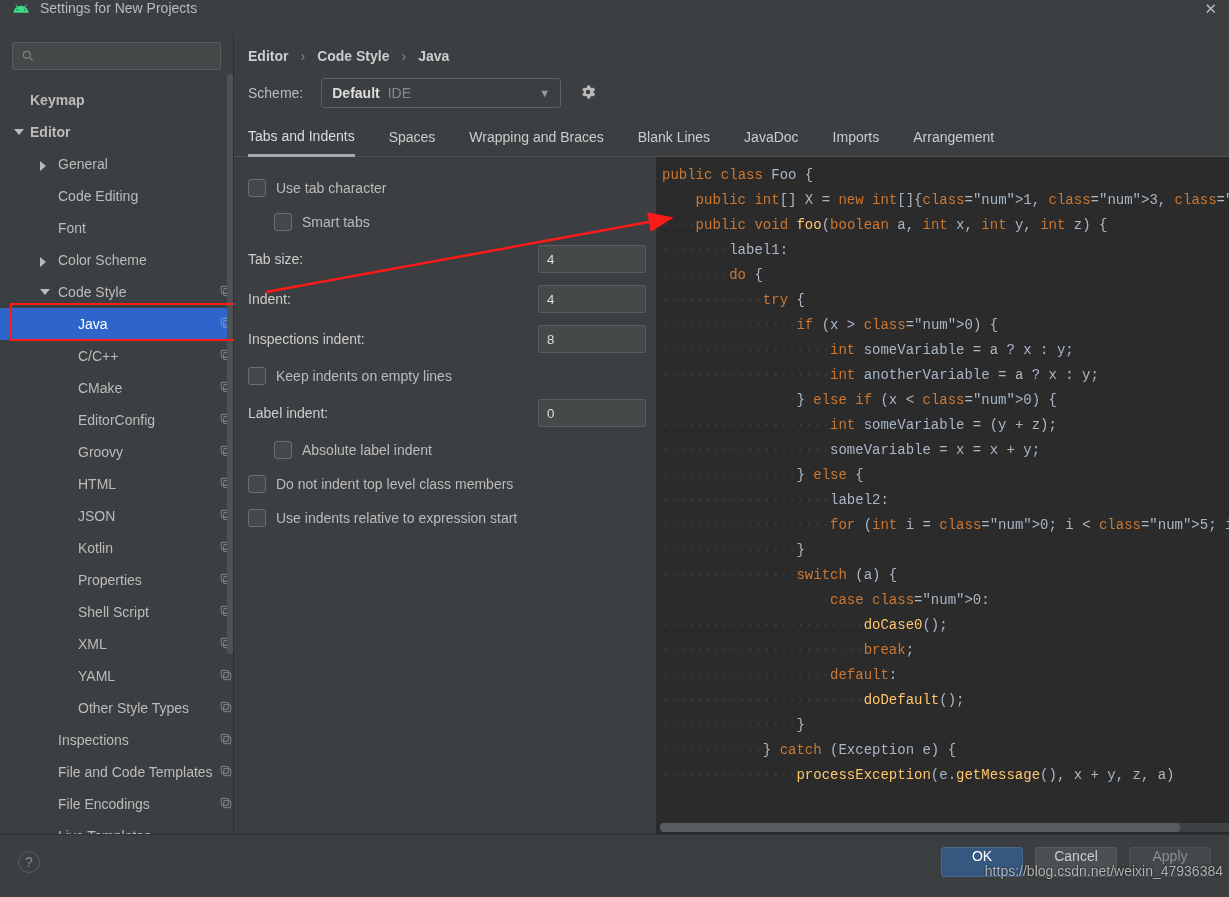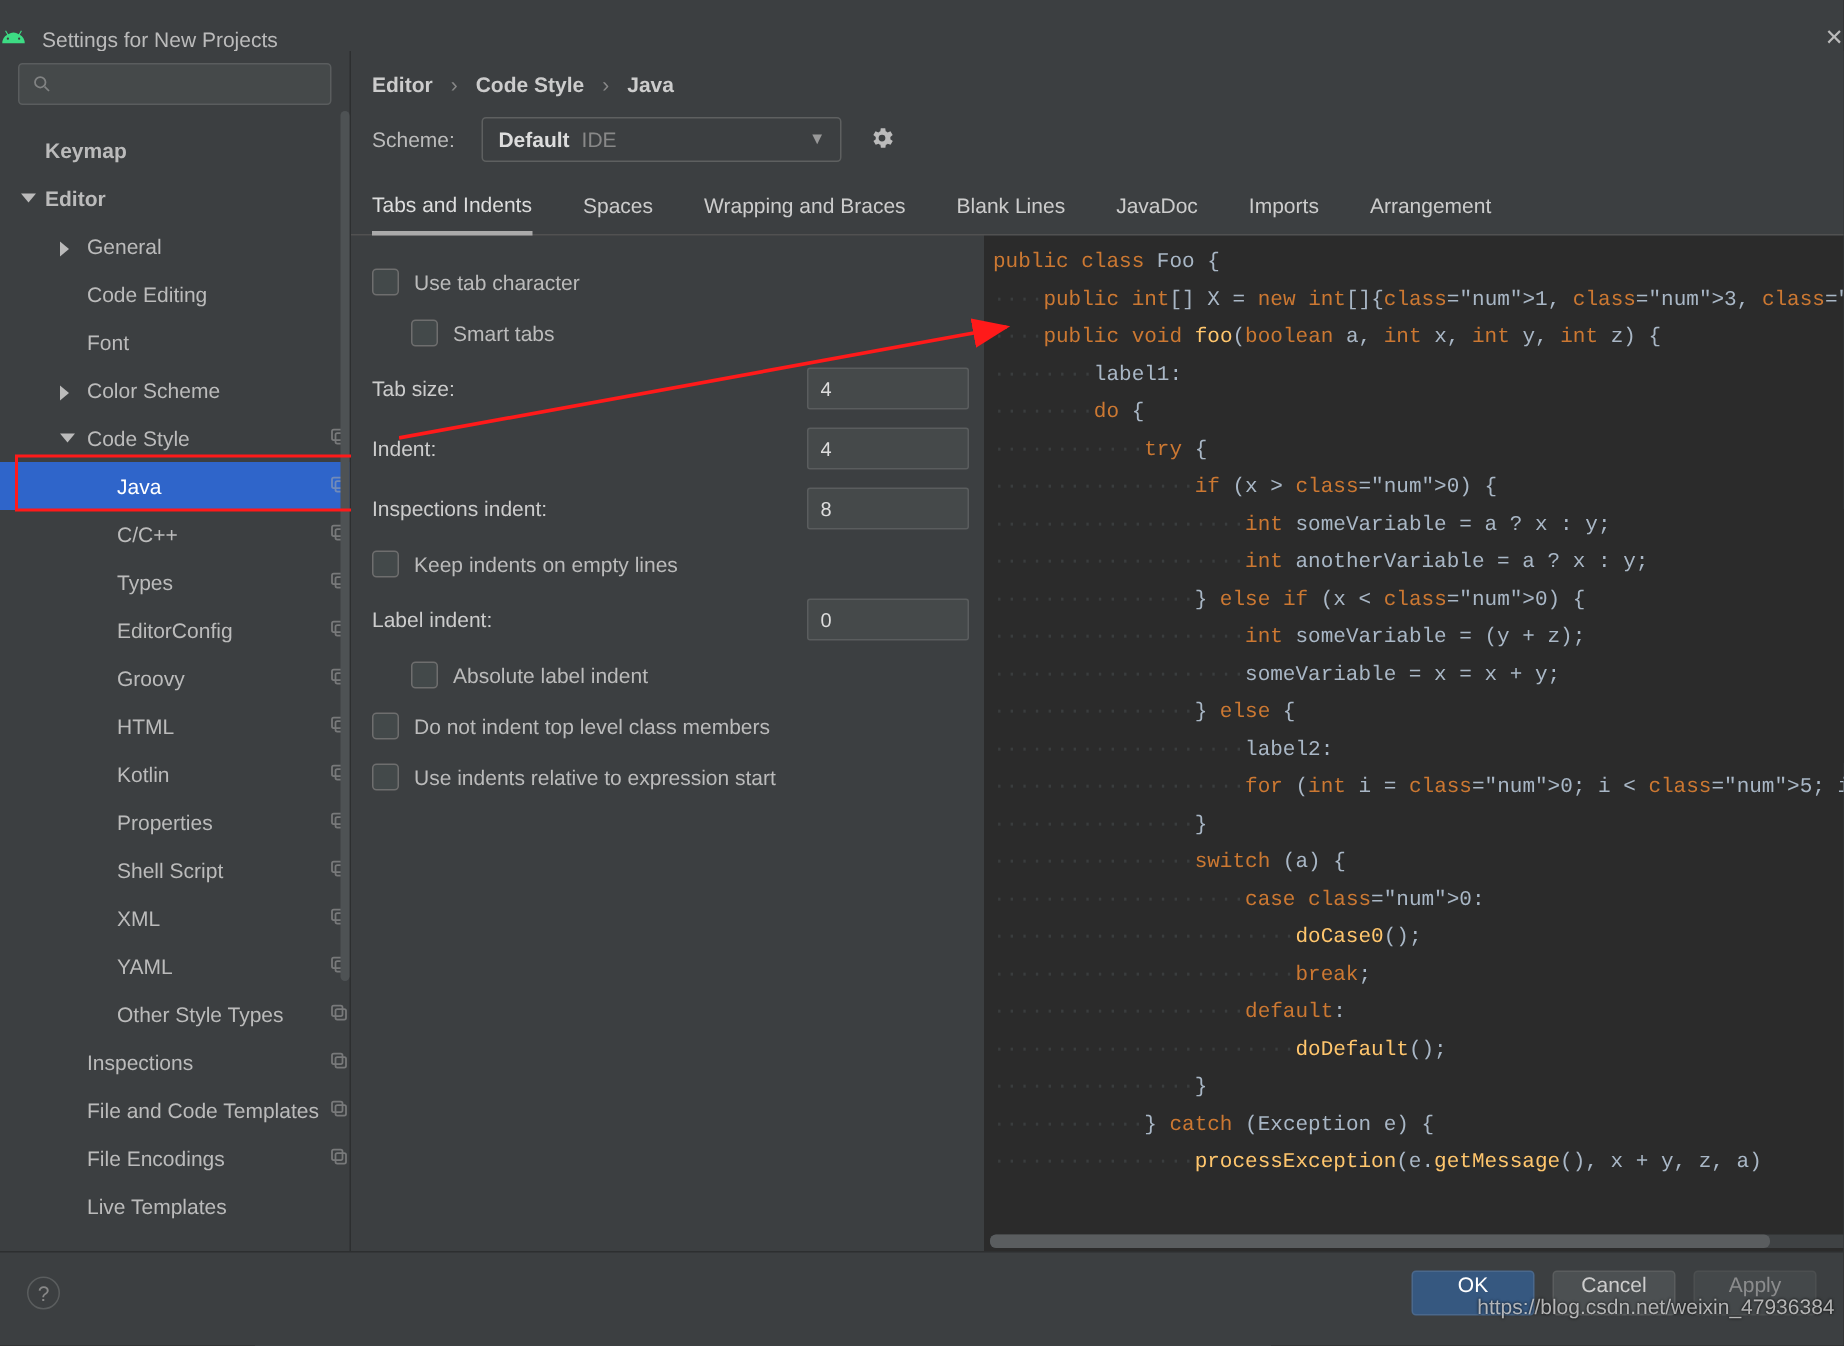--- a/index.html
+++ b/index.html
@@ -9,22 +9,22 @@
     color: #bbbbbb;
     font-size: 14px;
     width: 1229px;
     height: 897px;
     overflow: hidden;
     position: relative;
   }
   .titlebar {
     height: 34px;
     display: flex;
-    align-items: flex-end;
-    padding: 0 0;
+    align-items: flex-start;
+    padding: 0 12px;
     color: #bbb;
   }
   .titlebar .android-icon {
     margin-right: 10px;
     display: inline-flex;
   }
   .close-x {
     margin-left: auto;
     color: #bbb;
     font-size: 15px;
@@ -267,21 +267,21 @@
             </svg></span>
         </div>
         <div class="tree-item lvl3">
           <span class="lbl">C/C++</span>
           <span class="copy-ic"><svg width="14" height="14" viewBox="0 0 24 24">
               <rect x="8" y="8" width="12" height="12" rx="2" fill="none" stroke="#aaa" stroke-width="2"></rect>
               <rect x="4" y="4" width="12" height="12" rx="2" fill="none" stroke="#aaa" stroke-width="2"></rect>
             </svg></span>
         </div>
         <div class="tree-item lvl3">
-          <span class="lbl">Types</span>
+          <span class="lbl">CMake</span>
           <span class="copy-ic"><svg width="14" height="14" viewBox="0 0 24 24">
               <rect x="8" y="8" width="12" height="12" rx="2" fill="none" stroke="#aaa" stroke-width="2"></rect>
               <rect x="4" y="4" width="12" height="12" rx="2" fill="none" stroke="#aaa" stroke-width="2"></rect>
             </svg></span>
         </div>
         <div class="tree-item lvl3">
           <span class="lbl">EditorConfig</span>
           <span class="copy-ic"><svg width="14" height="14" viewBox="0 0 24 24">
               <rect x="8" y="8" width="12" height="12" rx="2" fill="none" stroke="#aaa" stroke-width="2"></rect>
               <rect x="4" y="4" width="12" height="12" rx="2" fill="none" stroke="#aaa" stroke-width="2"></rect>
@@ -289,20 +289,27 @@
         </div>
         <div class="tree-item lvl3">
           <span class="lbl">Groovy</span>
           <span class="copy-ic"><svg width="14" height="14" viewBox="0 0 24 24">
               <rect x="8" y="8" width="12" height="12" rx="2" fill="none" stroke="#aaa" stroke-width="2"></rect>
               <rect x="4" y="4" width="12" height="12" rx="2" fill="none" stroke="#aaa" stroke-width="2"></rect>
             </svg></span>
         </div>
         <div class="tree-item lvl3">
           <span class="lbl">HTML</span>
+          <span class="copy-ic"><svg width="14" height="14" viewBox="0 0 24 24">
+              <rect x="8" y="8" width="12" height="12" rx="2" fill="none" stroke="#aaa" stroke-width="2"></rect>
+              <rect x="4" y="4" width="12" height="12" rx="2" fill="none" stroke="#aaa" stroke-width="2"></rect>
+            </svg></span>
+        </div>
+        <div class="tree-item lvl3">
+          <span class="lbl">JSON</span>
           <span class="copy-ic"><svg width="14" height="14" viewBox="0 0 24 24">
               <rect x="8" y="8" width="12" height="12" rx="2" fill="none" stroke="#aaa" stroke-width="2"></rect>
               <rect x="4" y="4" width="12" height="12" rx="2" fill="none" stroke="#aaa" stroke-width="2"></rect>
             </svg></span>
         </div>
         <div class="tree-item lvl3">
           <span class="lbl">Kotlin</span>
           <span class="copy-ic"><svg width="14" height="14" viewBox="0 0 24 24">
               <rect x="8" y="8" width="12" height="12" rx="2" fill="none" stroke="#aaa" stroke-width="2"></rect>
               <rect x="4" y="4" width="12" height="12" rx="2" fill="none" stroke="#aaa" stroke-width="2"></rect>

